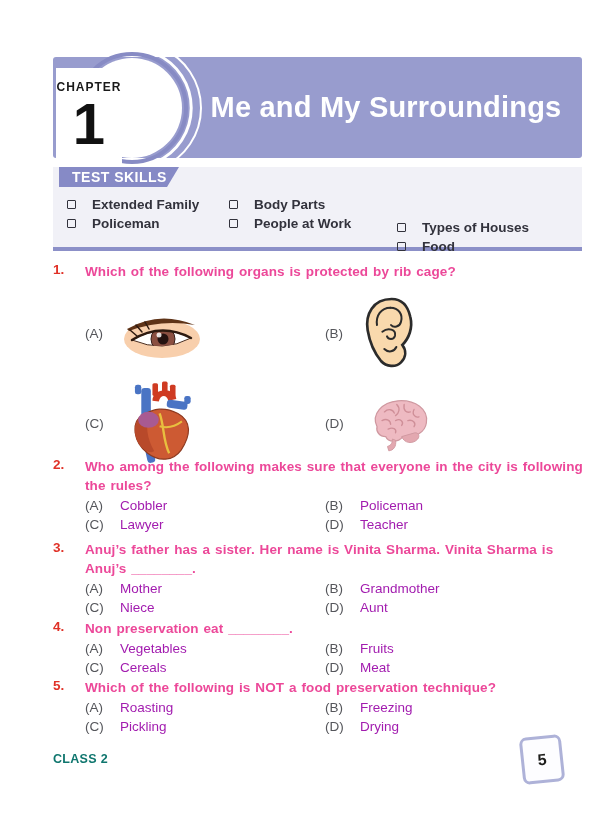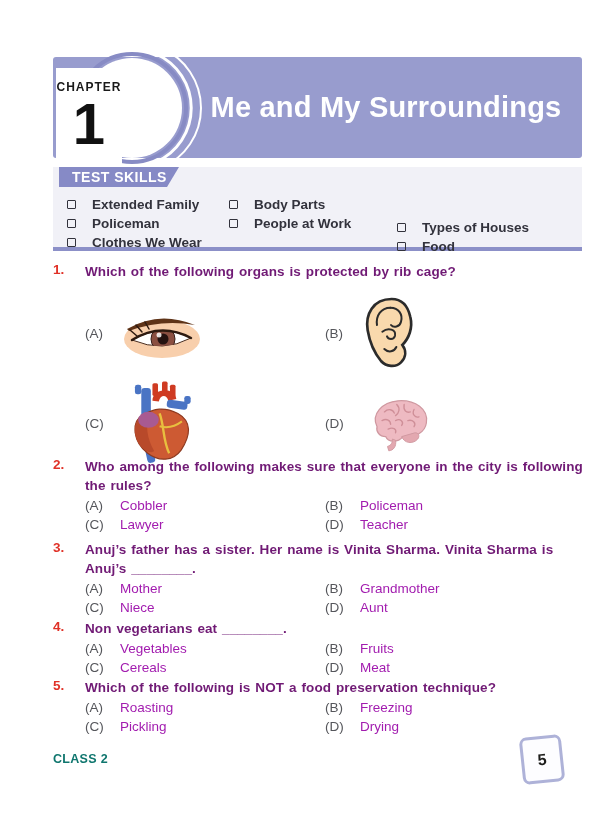--- a/index.html
+++ b/index.html
@@ -30,21 +30,21 @@
   .skills-col.c1{width:162px;}
   .skills-col.c2{width:168px;}
   .skills-col.c3{flex:1;margin-top:23px;}
   .skill-item{display:flex;align-items:center;height:19px;font-size:13.5px;font-weight:bold;color:#32323C;}
   .skill-bullet{width:7px;height:7px;border:1.6px solid #32323C;border-radius:1px;margin-right:16px;flex:0 0 auto;background:transparent;}
 
   
   .question{position:absolute;left:53px;width:532px;}
   .q-head{position:relative;padding-left:32px;}
   .q-num{position:absolute;left:0;top:0;color:#E03127;font-size:13.5px;font-weight:bold;}
-  .q-text{font-size:13.5px;font-weight:bold;color:#701a75;line-height:19px;max-width:512px;word-spacing:1px;letter-spacing:.1px;}
+  .q-text{font-size:13.5px;font-weight:bold;color:#ec4899;line-height:19px;max-width:512px;word-spacing:1px;letter-spacing:.1px;}
   .q-options{margin-left:32px;margin-top:3px;display:grid;grid-template-columns:240px 1fr;row-gap:0;}
   .opt{display:flex;align-items:baseline;height:18.5px;cursor:default;}
   .opt-label{width:35px;flex:0 0 auto;color:#55565B;font-size:13.5px;}
   .opt-text{color:#a21caf;font-size:13.5px;}
 
   .img-options{margin-left:32px;margin-top:8px;display:grid;grid-template-columns:240px 1fr;}
   .img-opt{display:flex;align-items:center;}
   .img-opt .opt-label{width:26px;}
   .img-opt .illus{margin-left:10px;}
   .row-ab{height:88px;}
@@ -80,24 +80,20 @@
     <div class="skills-tag">TEST SKILLS</div>
     <div class="skills-cols">
       <div class="skills-col c1">
         <div class="skill-item">
             <span class="skill-bullet"></span>
             <span>Extended Family</span>
           </div>
         <div class="skill-item">
             <span class="skill-bullet"></span>
             <span>Policeman</span>
-          </div>
-        <div class="skill-item">
-            <span class="skill-bullet"></span>
-            <span>Clothes We Wear</span>
           </div>
       </div>
       <div class="skills-col c2">
         <div class="skill-item">
             <span class="skill-bullet"></span>
             <span>Body Parts</span>
           </div>
         <div class="skill-item">
             <span class="skill-bullet"></span>
             <span>People at Work</span>
@@ -229,21 +225,21 @@
       <div class="opt">
           <span class="opt-label">(D)</span>
           <span class="opt-text">Aunt</span>
         </div>
     </div>
   </div>
 
   <div class="question" style="top:619px">
     <div class="q-head">
       <span class="q-num">4.</span>
-      <div class="q-text">Non vegetarians eat ________.</div>
+      <div class="q-text">Non preservation eat ________.</div>
     </div>
     <div class="q-options">
       <div class="opt">
           <span class="opt-label">(A)</span>
           <span class="opt-text">Vegetables</span>
         </div>
       <div class="opt">
           <span class="opt-label">(B)</span>
           <span class="opt-text">Fruits</span>
         </div>

